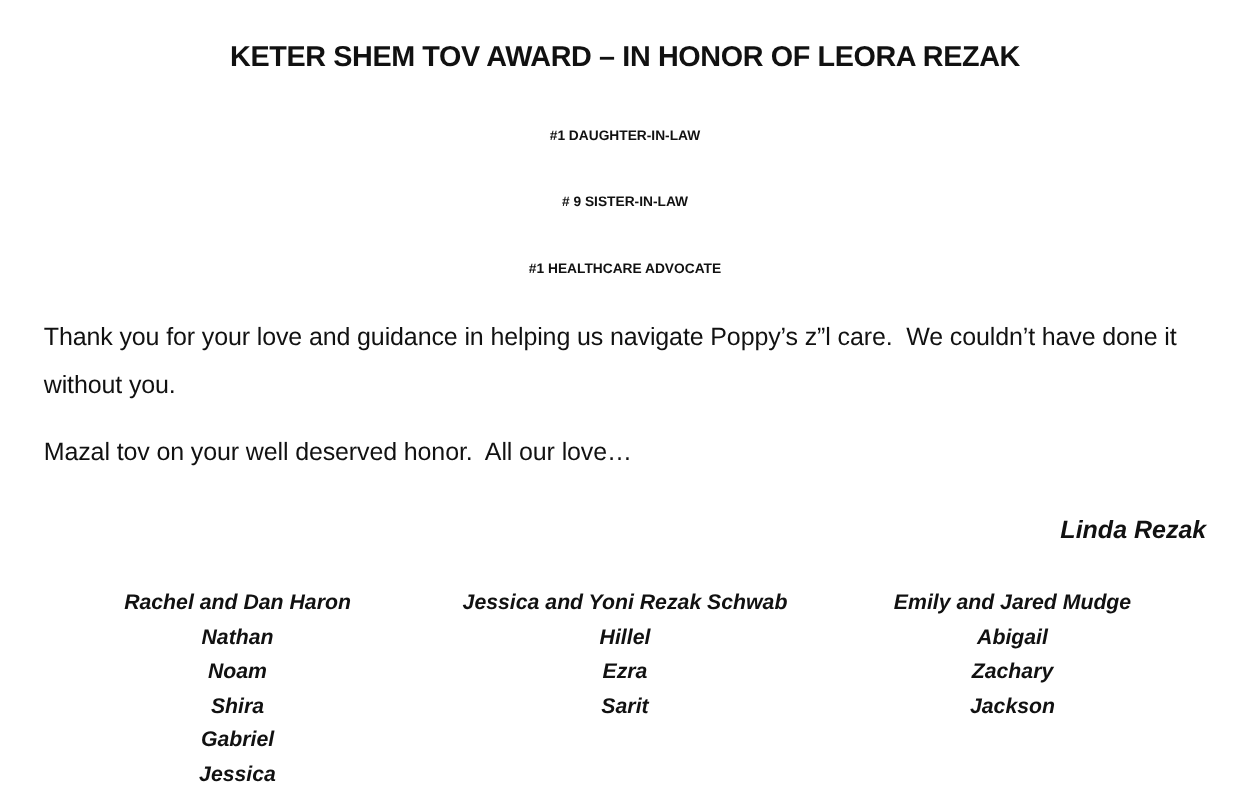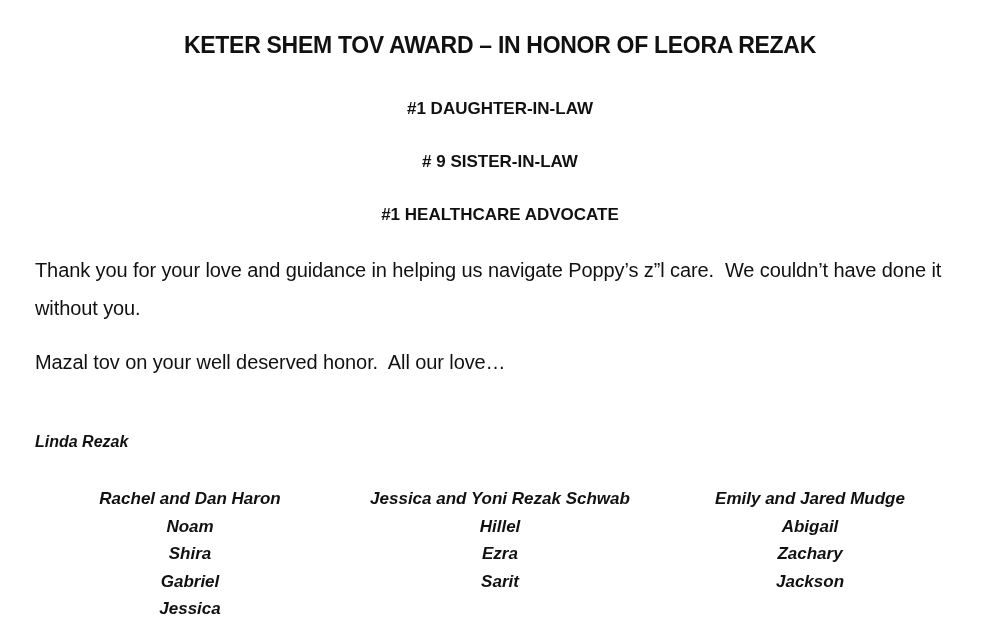--- a/index.html
+++ b/index.html
@@ -19,39 +19,39 @@
   .title {
     text-align: center;
     font-weight: bold;
     font-size: 23px;
     letter-spacing: -0.3px;
     line-height: 26px;
   }
   .subtitle {
     text-align: center;
     font-weight: bold;
-    font-size: 17px;
+    font-size: 11px;
     line-height: 18px;
   }
   .subtitle-first { margin-top: 42px; }
   .subtitle-rest  { margin-top: 35px; }
   .body-para {
     font-size: 20px;
     line-height: 38px;
     white-space: pre-wrap;
     letter-spacing: -0.1px;
   }
   .para-1 { margin-top: 27px; }
   .para-2 { margin-top: 16px; }
   .signature {
-    margin-top: 48px;
-    text-align: left;
+    margin-top: 31px;
+    text-align: right;
     font-weight: bold;
     font-style: italic;
-    font-size: 16px;
+    font-size: 20px;
     line-height: 25px;
   }
   .family-columns {
     margin-top: 31px;
     display: flex;
     flex-direction: row;
   }
   .family-column {
     flex: 1 1 0;
     text-align: center;
@@ -79,20 +79,21 @@
   <p class="body-para para-1">Thank you for your love and guidance in helping us navigate Poppy’s z”l care.  We couldn’t have done it without you.</p>
 
   <p class="body-para para-2">Mazal tov on your well deserved honor.  All our love…</p>
 
   <div class="signature">Linda Rezak</div>
 
   <div class="family-columns">
 
     <div class="family-column">
       <div class="name-line">Rachel and Dan Haron</div>
+      <div class="name-line">Nathan</div>
       <div class="name-line">Noam</div>
       <div class="name-line">Shira</div>
       <div class="name-line">Gabriel</div>
       <div class="name-line">Jessica</div>
     </div>
 
     <div class="family-column">
       <div class="name-line">Jessica and Yoni Rezak Schwab</div>
       <div class="name-line">Hillel</div>
       <div class="name-line">Ezra</div>

